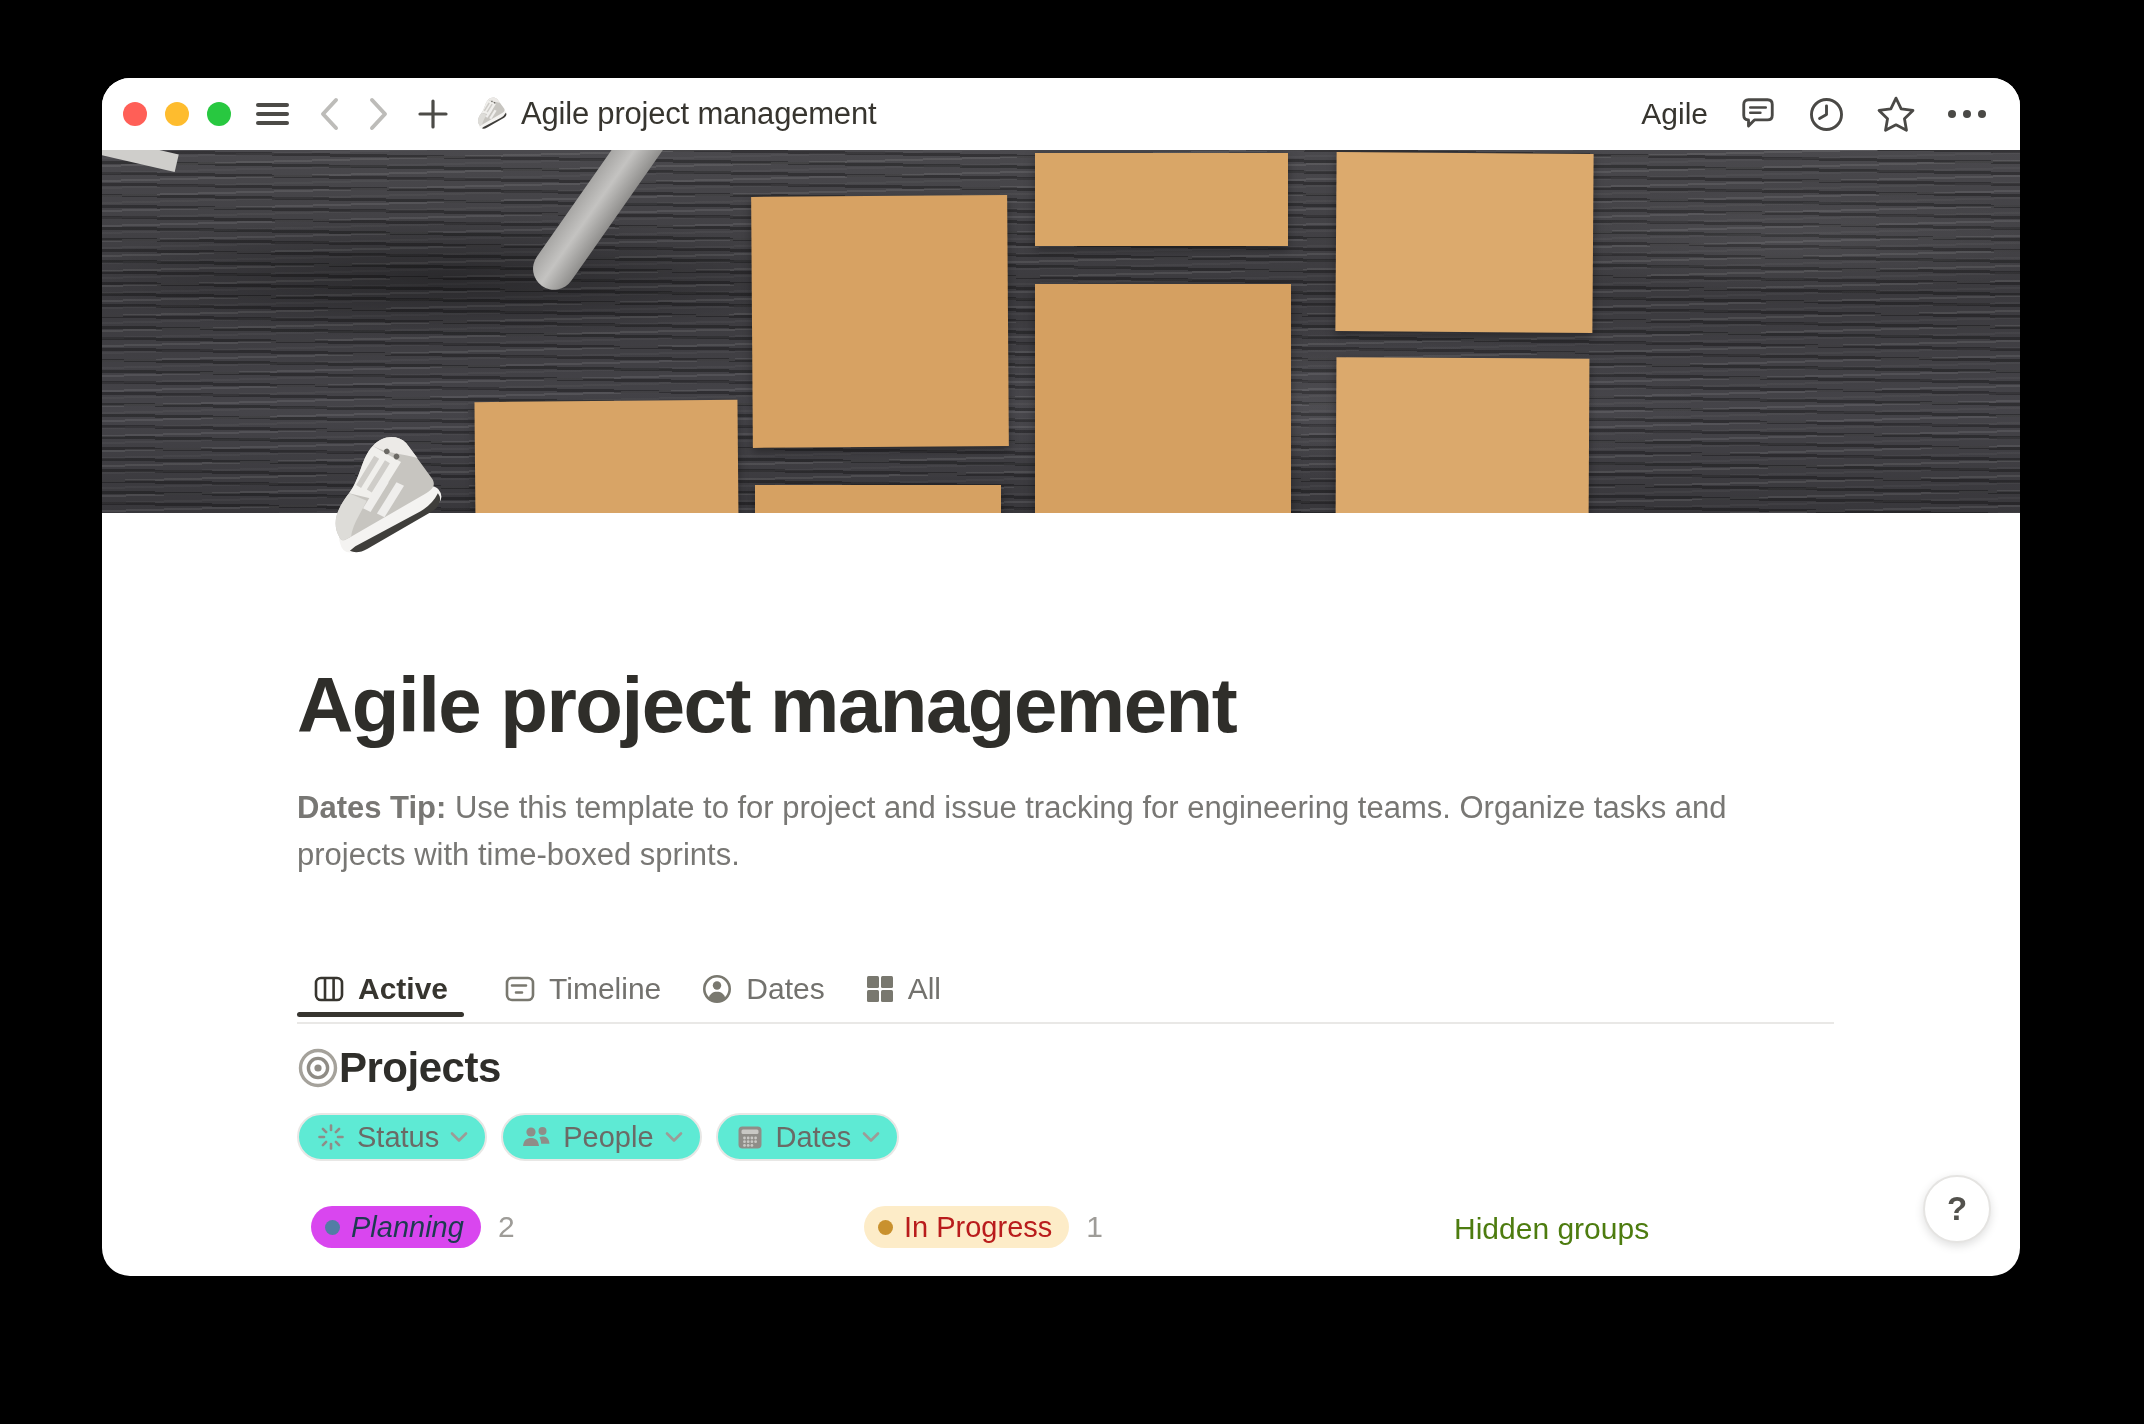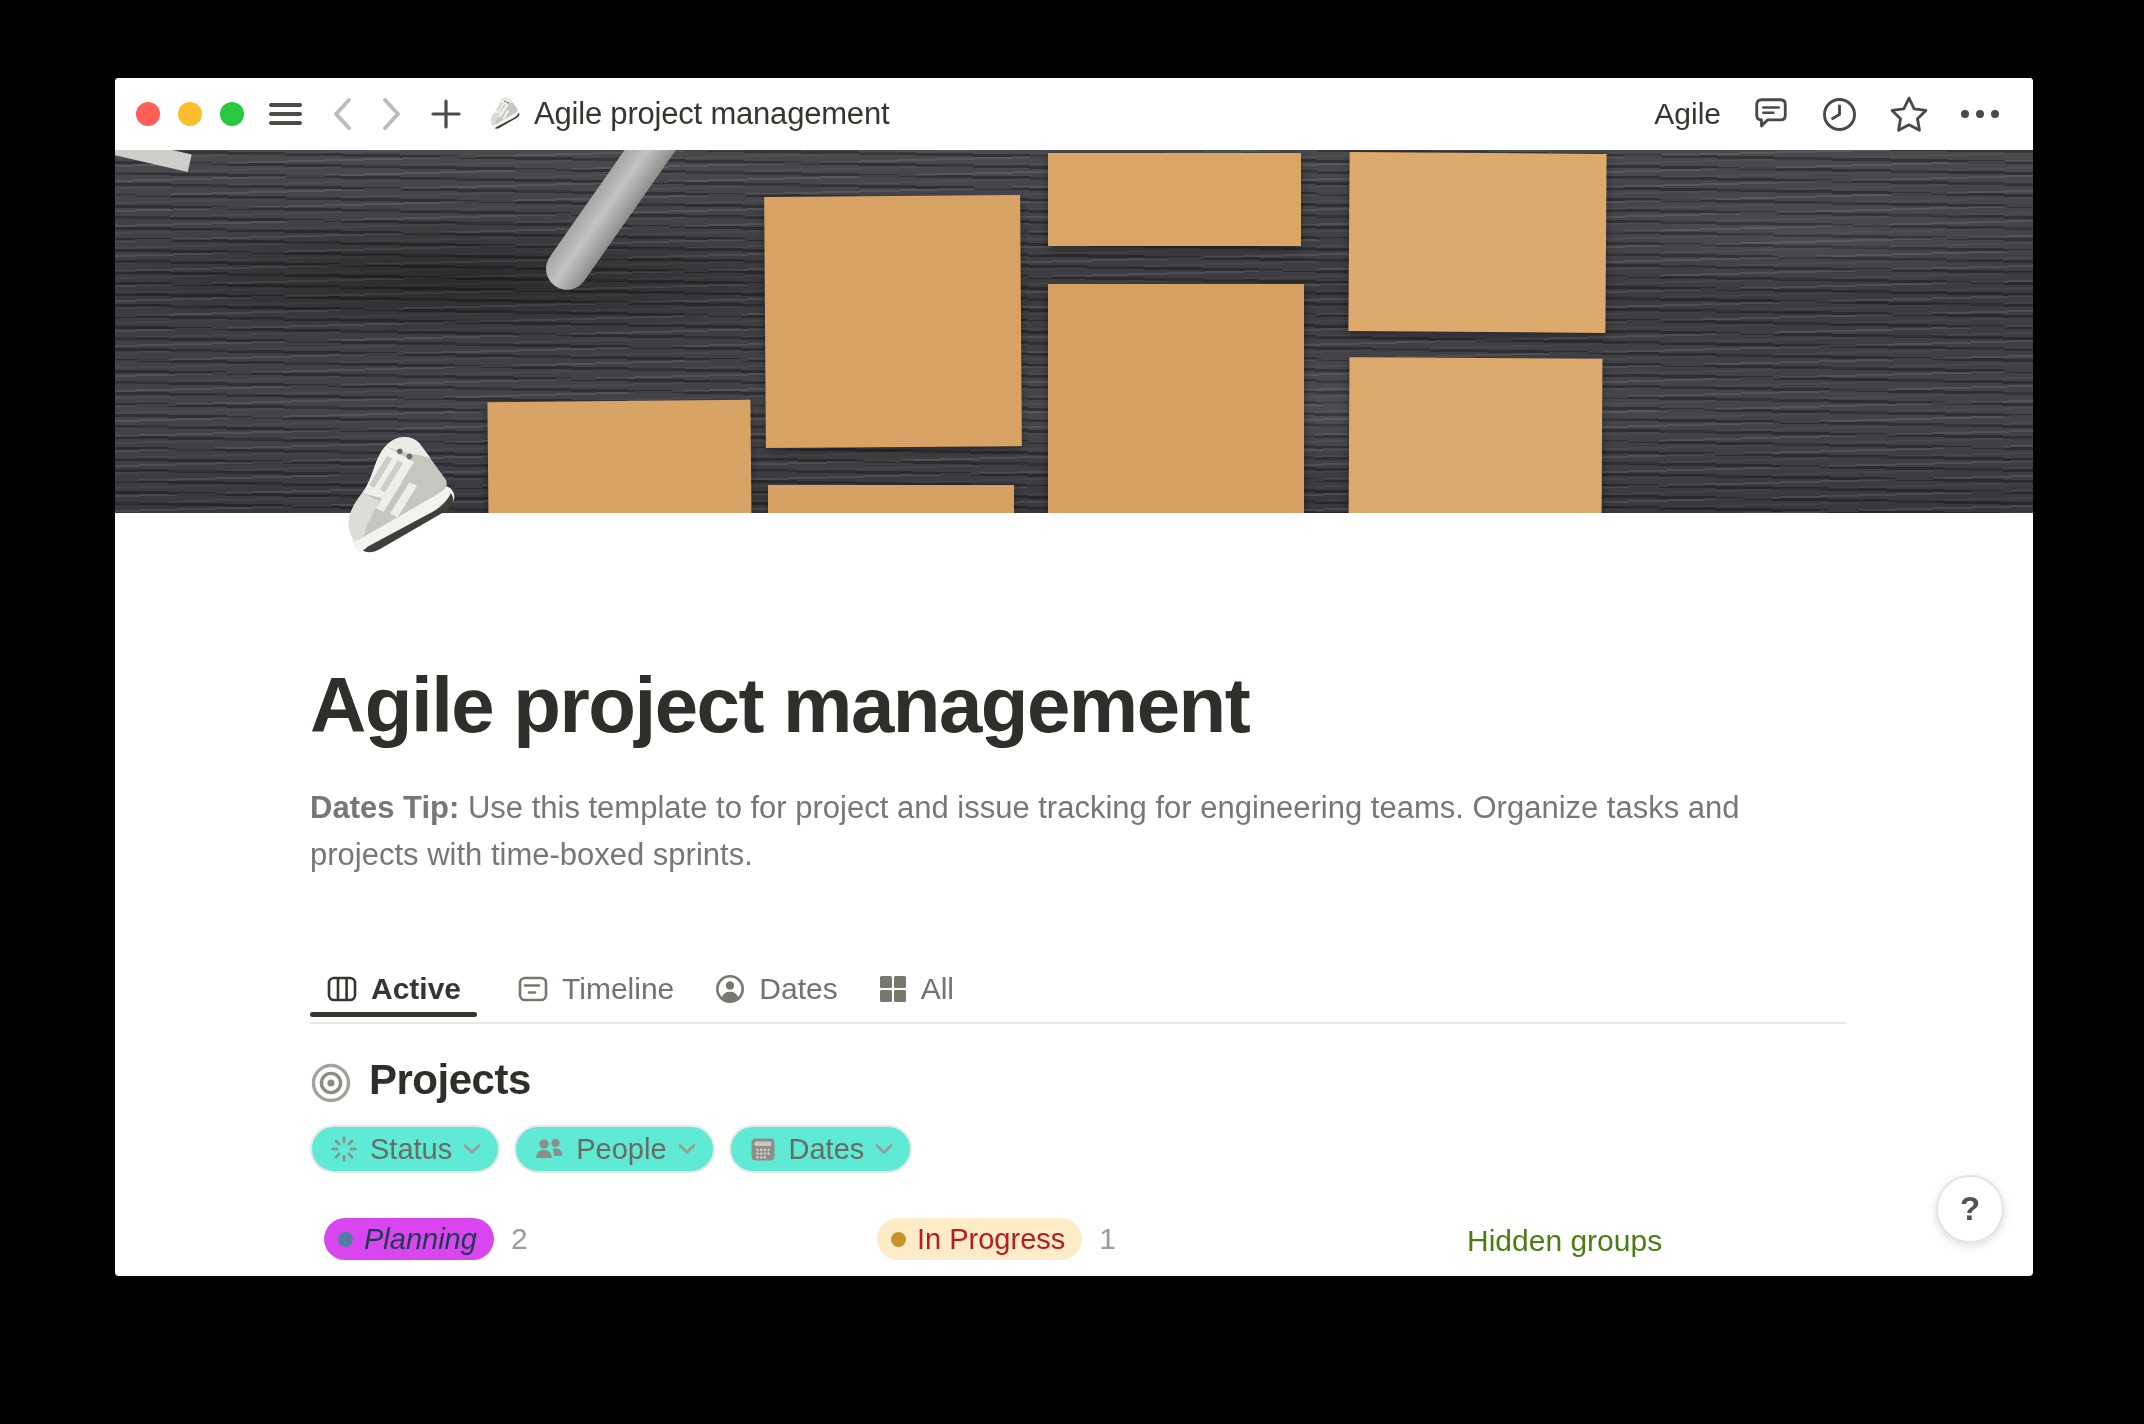--- a/index.html
+++ b/index.html
@@ -1,21 +1,21 @@
 <!DOCTYPE html>
 <html><head>
 <meta charset="utf-8">
 <style>
   * { margin:0; padding:0; box-sizing:border-box; }
   html,body { background:#000; }
   body { font-family:"Liberation Sans", sans-serif; }
   .canvas { position:relative; width:2144px; height:1424px; background:#000; overflow:hidden; }
 
-  .window { position:absolute; left:115px; top:78px; width:1918px; height:1198px;
-            background:#fff; border-radius:4px; overflow:hidden;
+  .window { position:absolute; left:102px; top:78px; width:1918px; height:1198px;
+            background:#fff; border-radius:28px; overflow:hidden;
             box-shadow:0 24px 70px rgba(0,0,0,.65); }
 
   
   .titlebar { position:relative; height:72px; background:#fff; display:flex; align-items:center; padding:0 33px 0 21px; }
   .lights { display:flex; gap:18px; margin-right:24px; }
   .light { width:24px; height:24px; border-radius:50%; }
   .tb-btn { background:none; border:none; display:flex; align-items:center; justify-content:center; cursor:pointer; padding:0; }
   .tb-group { display:flex; align-items:center; gap:28px; margin-right:22px; }
   .doc { display:flex; align-items:center; gap:13px; }
   .doc-title { font-size:31px; color:#37352f; font-weight:500; letter-spacing:-.2px; }
@@ -45,21 +45,21 @@
   h1.page-title { margin-top:147px; font-size:78px; line-height:90px; font-weight:700; letter-spacing:-1.5px; color:#2f2e2a; }
   .tip { margin-top:34px; font-size:31px; line-height:47px; color:#787774; }
   .tip b { font-weight:700; color:#787774; }
 
   .tabs { margin-top:86px; display:flex; align-items:center; gap:40px; border-bottom:2px solid #e9e8e6; padding-bottom:8px; height:60px; }
   .tab { position:relative; display:flex; align-items:center; gap:13px; height:100%; background:none; border:none; cursor:pointer;
          font-family:inherit; font-size:30px; color:#73726e; font-weight:500; }
   .tab.active { color:#37352f; font-weight:600; padding:0 16px; }
   .tab.active::after { content:""; position:absolute; left:0; right:0; bottom:-3px; height:5px; border-radius:3px; background:#37352f; }
 
-  .section-head { margin-top:32px; display:flex; align-items:flex-end; gap:17px; }
+  .section-head { margin-top:20px; display:flex; align-items:center; }
   .section-title { font-size:42px; font-weight:700; color:#2f2e2a; letter-spacing:-.5px; }
 
   .filters { margin-top:21px; display:flex; gap:14px; }
   .chip { display:flex; align-items:center; gap:11px; height:48px; padding:0 17px; border:2px solid #e8e7e5; border-radius:25px;
           background:#5eead4; font-family:inherit; font-size:29px; color:#6b6a66; cursor:pointer; }
 
   .board-row { position:relative; margin-top:45px; height:44px; }
   .group { position:absolute; top:0; display:flex; align-items:center; gap:17px; }
   .pill { display:flex; align-items:center; gap:11px; height:42px; padding:0 17px 0 14px; border-radius:21px; font-size:29px; font-weight:500; }
   .dot { width:15px; height:15px; border-radius:50%; }

